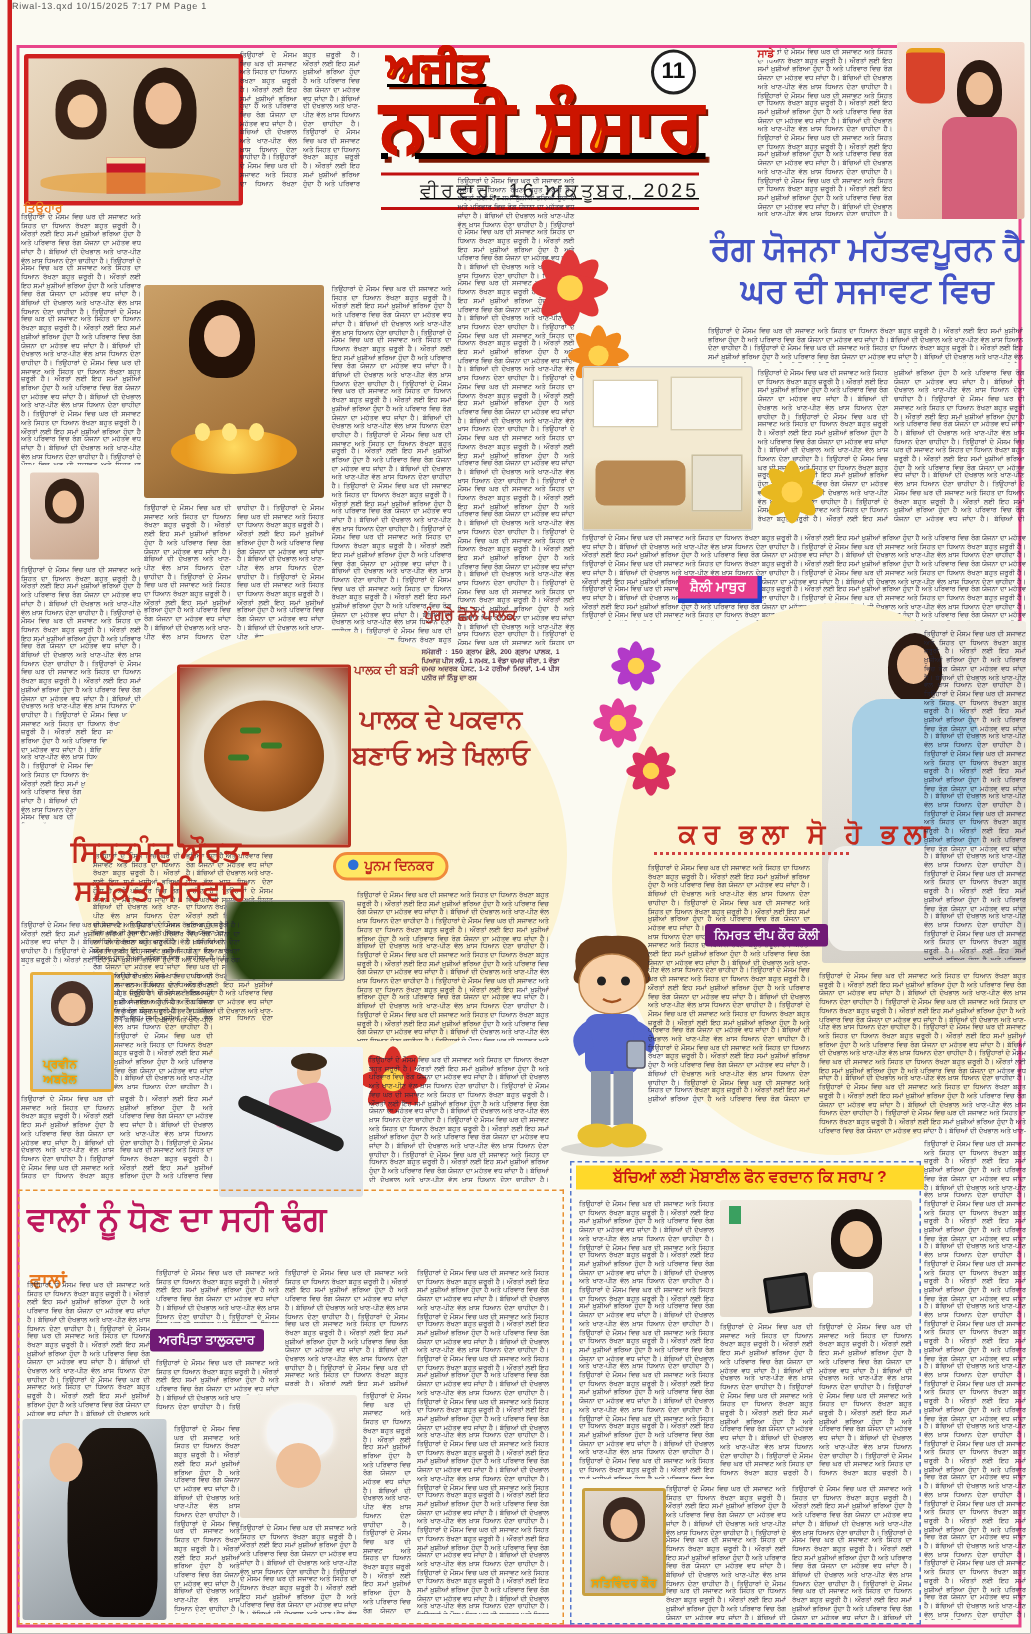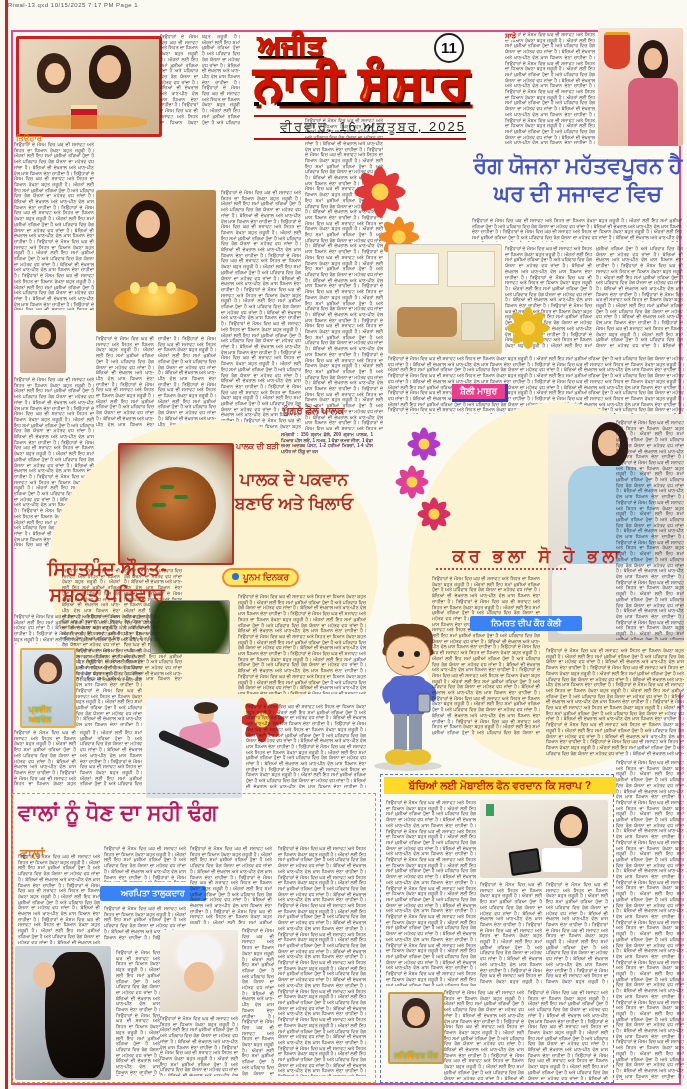--- a/index.html
+++ b/index.html
@@ -21,22 +21,22 @@
             border-top:2px solid #c01010;border-bottom:2px solid #c01010;padding:2px 0 3px;}
   .pagecircle{position:absolute;width:26px;height:26px;border:2px solid #222;border-radius:50%;
               background:#fff;text-align:center;line-height:26px;font-weight:bold;font-size:15px;color:#111;}
   
   .hl{font-weight:bold;text-align:center;}
   .hl-green{color:#1e8a1e;font-size:21px;line-height:26px;}
   .hl-blue{color:#4353c6;font-size:22px;line-height:28px;}
   .hl-red{color:#c22a1e;font-size:17px;line-height:21px;}
   .hl-maroon{color:#b03028;font-size:16px;line-height:20px;}
   .subhead{color:#a8322a;font-weight:bold;font-size:9px;line-height:11px;}
-  .badge-orange{background:#3b82f6;color:#fff;font-weight:bold;font-size:8.5px;text-align:center;
-                padding:2px 21px;border-radius:2px;white-space:nowrap;}
+  .badge-orange{background:#701a75;color:#fff;font-weight:bold;font-size:8.5px;text-align:center;
+                padding:2px 6px;border-radius:2px;white-space:nowrap;}
   .badge-pink{background:#e83e8c;color:#fff;font-weight:bold;font-size:9px;text-align:center;
               padding:2px 8px;border-right:3px solid #2244cc;border-bottom:3px solid #2244cc;white-space:nowrap;}
   .lozenge{background:#ffe864;border:2px solid #f08a3c;border-radius:10px;color:#c22a1e;font-weight:bold;
            font-size:9px;text-align:center;padding:2px 8px;white-space:nowrap;}
   .lozenge .dot{display:inline-block;width:7px;height:7px;border-radius:50%;background:#2d6fd8;margin-right:4px;}
   .circlebg{position:absolute;background:#fcf3d2;border-radius:50%;}
   .dashbox-o{border:1.5px dashed #e89030;}
   .dashbox-b{border:1.5px dashed #5577cc;}
   .ybar{background:#ffd92a;color:#c81414;font-weight:bold;font-size:10.5px;text-align:center;
         padding:2px 4px;white-space:nowrap;}

